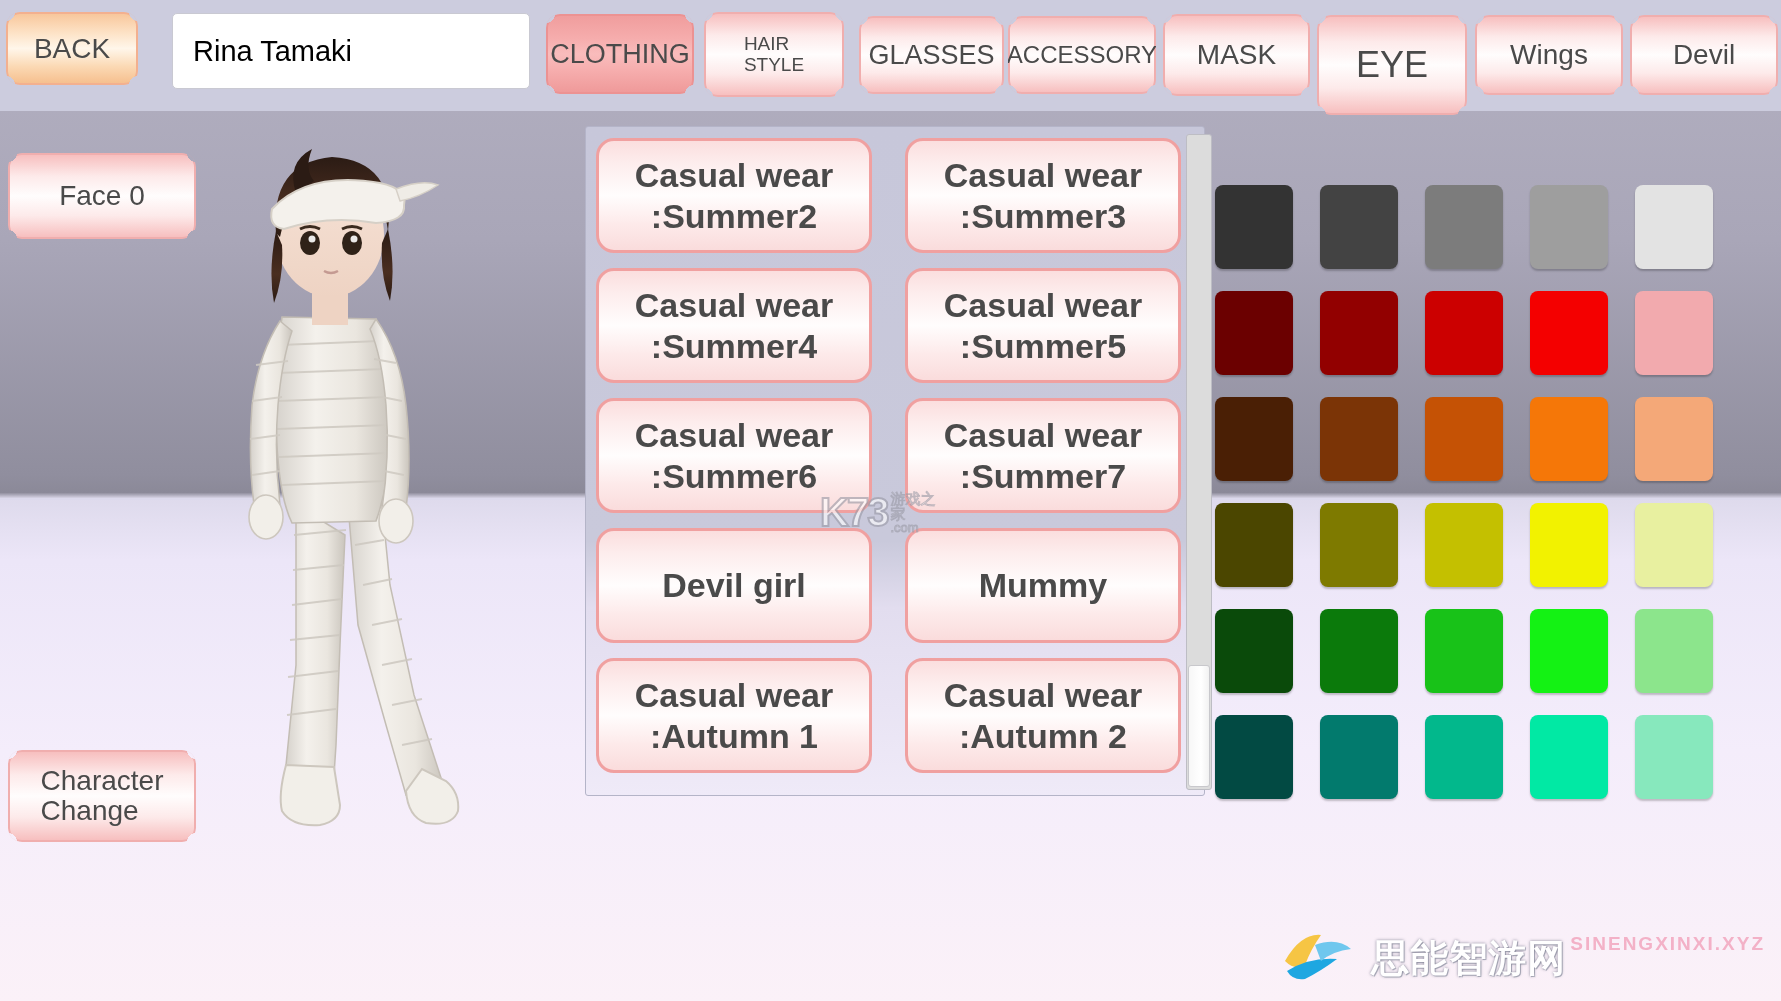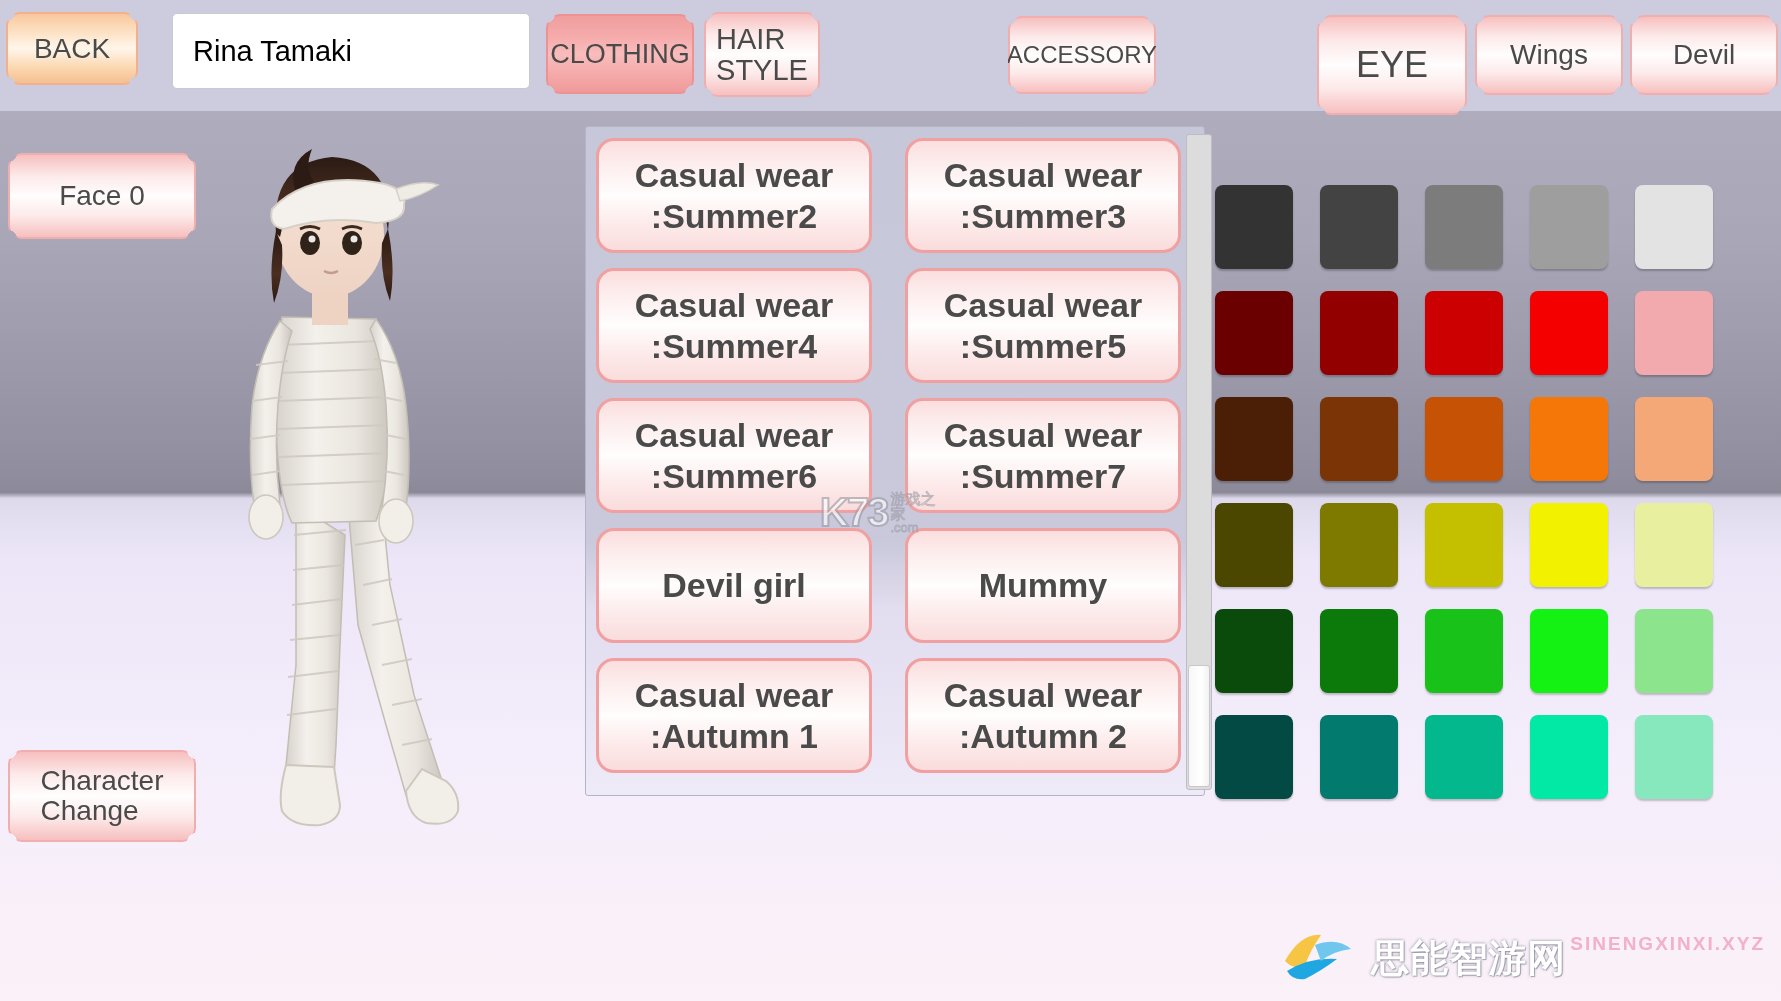--- a/index.html
+++ b/index.html
@@ -76,21 +76,21 @@
     border-color: #f3b08f;
     background: linear-gradient(to bottom, #f8c79c 0%, #fde3c7 28%, #fff6ea 50%, #fbd9b4 76%, #f6c08f 100%);
   }
 
   
   #back-btn      { position:absolute; left:6px;    top:12px;  width:132px; height:73px; font-size:28px; }
   #name-field    { position:absolute; left:172px;  top:13px;  width:358px; height:76px;
                    background:#fff; border:1px solid #c9c9d2; border-radius:5px;
                    display:flex; align-items:center; padding-left:20px; font-size:29px; color:#000000; }
   #tab-clothing  { position:absolute; left:546px;  top:14px;  width:148px; height:80px; font-size:27px; }
-  #tab-hairstyle { position:absolute; left:704px;  top:12px;  width:116px; height:85px; font-size:29px; }
+  #tab-hairstyle { position:absolute; left:704px;  top:12px;  width:140px; height:85px; font-size:19px; }
   #tab-glasses   { position:absolute; left:859px;  top:16px;  width:145px; height:78px; font-size:27px; }
   #tab-accessory { position:absolute; left:1008px; top:16px;  width:148px; height:78px; font-size:24px; }
   #tab-mask      { position:absolute; left:1163px; top:14px;  width:147px; height:82px; font-size:28px; }
   #tab-eye       { position:absolute; left:1317px; top:15px;  width:150px; height:100px; font-size:36px; }
   #tab-wings     { position:absolute; left:1475px; top:15px;  width:148px; height:80px; font-size:28px; }
   #tab-tail      { position:absolute; left:1630px; top:15px;  width:148px; height:80px; font-size:28px; }
 
   
   #face-btn      { position:absolute; left:8px; top:153px; width:188px; height:86px; font-size:28px; }
   #charchange-btn{ position:absolute; left:8px; top:750px; width:188px; height:92px; font-size:28px; }
@@ -273,23 +273,25 @@
 
     <div class="gbtn active" id="tab-clothing">CLOTHING</div>
 
     <div class="gbtn" id="tab-hairstyle">
       <span style="display:block">
         <span>HAIR</span><br>
         <span>STYLE</span>
       </span>
     </div>
 
+    <div class="gbtn" id="tab-glasses">GLASSES</div>
 
     <div class="gbtn" id="tab-accessory">ACCESSORY</div>
 
+    <div class="gbtn" id="tab-mask">MASK</div>
 
     <div class="gbtn" id="tab-eye">EYE</div>
 
     <div class="gbtn" id="tab-wings">Wings</div>
 
     <div class="gbtn" id="tab-tail">Devil</div>
   </div>
 
   <div class="gbtn" id="face-btn">Face 0</div>
 

